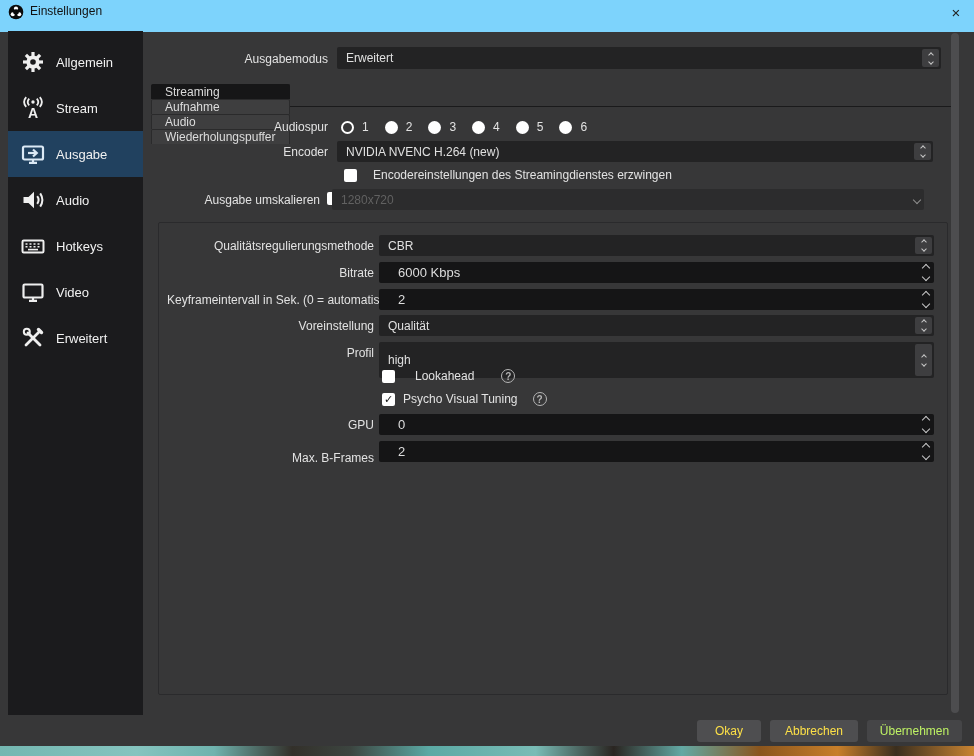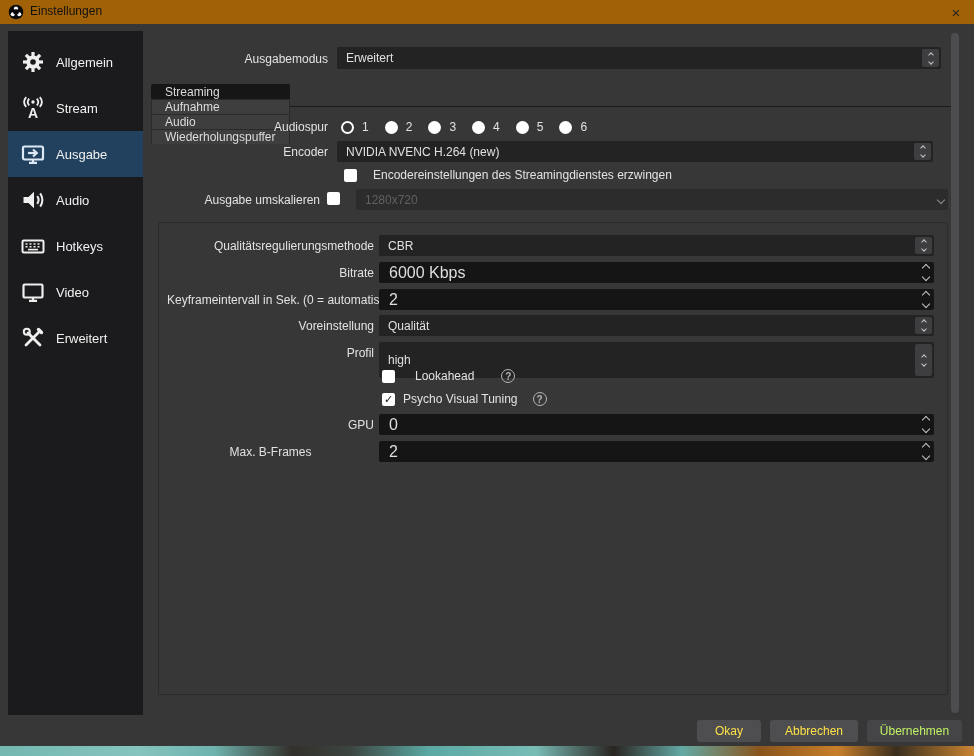--- a/index.html
+++ b/index.html
@@ -1,38 +1,38 @@
 <!DOCTYPE html>
 <html><head>
 <meta charset="utf-8">
 <style>
   html,body{margin:0;padding:0;background:#222;}
   *{box-sizing:border-box;font-family:"Liberation Sans","DejaVu Sans",sans-serif;}
   .win{position:relative;width:974px;height:756px;background:#373738;overflow:hidden;}
 
   
-  .titlebar{position:absolute;left:0;top:0;width:974px;height:24px;background:#a16207;display:flex;align-items:center;}
+  .titlebar{position:absolute;left:0;top:0;width:974px;height:32px;background:#7dd3fc;display:flex;align-items:center;}
   .obs-logo{position:absolute;left:8px;top:4px;width:16px;height:16px;}
   .win-title{position:absolute;left:30px;top:4px;font-size:12px;color:#111;}
   .close-btn{position:absolute;right:8px;top:2px;width:20px;height:20px;display:flex;align-items:center;justify-content:center;color:#222;font-size:15px;cursor:default;}
 
   
   .sidebar{position:absolute;left:8px;top:31px;width:135px;height:684px;background:#1b1b1d;padding-top:8px;}
   .sbitem{display:flex;align-items:center;gap:10px;height:46px;padding-left:12px;color:#f1f1f1;font-size:13px;cursor:default;}
   .sbitem.sel{background:#21415f;}
   .sbicon{width:26px;height:26px;flex:0 0 26px;display:flex;align-items:center;justify-content:center;}
   .sbicon svg{width:24px;height:24px;}
 
   
   .lbl{position:absolute;font-size:12px;color:#e2e2e2;text-align:right;white-space:nowrap;}
   .combo{position:absolute;background:#232324;border-radius:2px;color:#e0e0e0;font-size:12px;display:flex;align-items:center;padding-left:9px;}
   .combo .spinbtn{position:absolute;right:2px;top:2px;bottom:2px;width:17px;background:#3e3e40;border-radius:2px;display:flex;flex-direction:column;align-items:center;justify-content:center;gap:3px;}
   .combo.disabled{background:#2c2c2d;color:#616161;}
   .combo.disabled .dropbtn{position:absolute;right:4px;top:0;bottom:0;display:flex;align-items:center;}
-  .spinedit{position:absolute;background:#151516;border-radius:2px;color:#dedede;font-size:16px;display:flex;align-items:center;padding-left:10px;}
+  .spinedit{position:absolute;background:#151516;border-radius:2px;color:#dedede;font-size:13px;display:flex;align-items:center;padding-left:19px;}
   .spinedit .arrows{position:absolute;right:5px;top:0;bottom:0;display:flex;flex-direction:column;align-items:center;justify-content:center;gap:3px;}
   .cv{display:inline-block;width:4px;height:4px;border-right:1.4px solid #c6c6c6;border-bottom:1.4px solid #c6c6c6;}
   .cv.up{transform:rotate(-135deg);}
   .cv.dn{transform:rotate(45deg);}
   .cv.big{width:6px;height:6px;border-width:1.8px;}
   .cv.dim{border-color:#8f8f8f;}
   .cb{width:13px;height:13px;background:#fff;border-radius:2px;display:flex;align-items:center;justify-content:center;font-size:11px;line-height:11px;color:#141414;font-weight:700;flex:0 0 13px;}
   .radio{width:13px;height:13px;border-radius:50%;background:#fff;flex:0 0 13px;}
   .radio.sel{background:transparent;border:2.5px solid #fff;}
   .helpicon{width:14px;height:14px;border-radius:50%;border:1.4px solid #b5b5b5;color:#b5b5b5;font-size:10px;font-weight:700;display:inline-flex;align-items:center;justify-content:center;margin-left:7px;}
@@ -213,21 +213,21 @@
       </span>
   </div>
 
   <div class="frow" style="left:344px;top:168px;height:14px;gap:16px;">
     <span class="cb"></span>
     <span>Encodereinstellungen des Streamingdienstes erzwingen</span>
   </div>
 
   <div class="lbl" style="left:160px;top:193px;width:160px;">Ausgabe umskalieren</div>
   <span class="cb" style="position:absolute;left:327px;top:192px;"></span>
-  <div class="combo disabled" style="left:356px;top:189px;width:592px;height:21px;">
+  <div class="combo disabled" style="left:332px;top:189px;width:592px;height:21px;">
     <span>1280x720</span>
     <span class="dropbtn">
         <i class="cv dn dim" style="width:6px;height:6px;"></i>
       </span>
   </div>
 
   <div class="groupbox">
 
     <div class="lbl" style="left:8px;top:16px;width:207px;">Qualitätsregulierungsmethode</div>
     <div class="combo" style="left:220px;top:12px;width:555px;height:21px;">
@@ -288,21 +288,21 @@
 
     <div class="lbl" style="left:8px;top:195px;width:207px;">GPU</div>
     <div class="spinedit" style="left:220px;top:191px;width:555px;height:21px;">
       <span>0</span>
       <span class="arrows">
           <i class="cv up big"></i>
           <i class="cv dn big"></i>
         </span>
     </div>
 
-    <div class="lbl" style="left:8px;top:222px;width:207px;text-align:center;">Max. B-Frames</div>
+    <div class="lbl" style="left:8px;top:228px;width:207px;">Max. B-Frames</div>
     <div class="spinedit" style="left:220px;top:218px;width:555px;height:21px;">
       <span>2</span>
       <span class="arrows">
           <i class="cv up big"></i>
           <i class="cv dn big"></i>
         </span>
     </div>
 
   </div>
 

